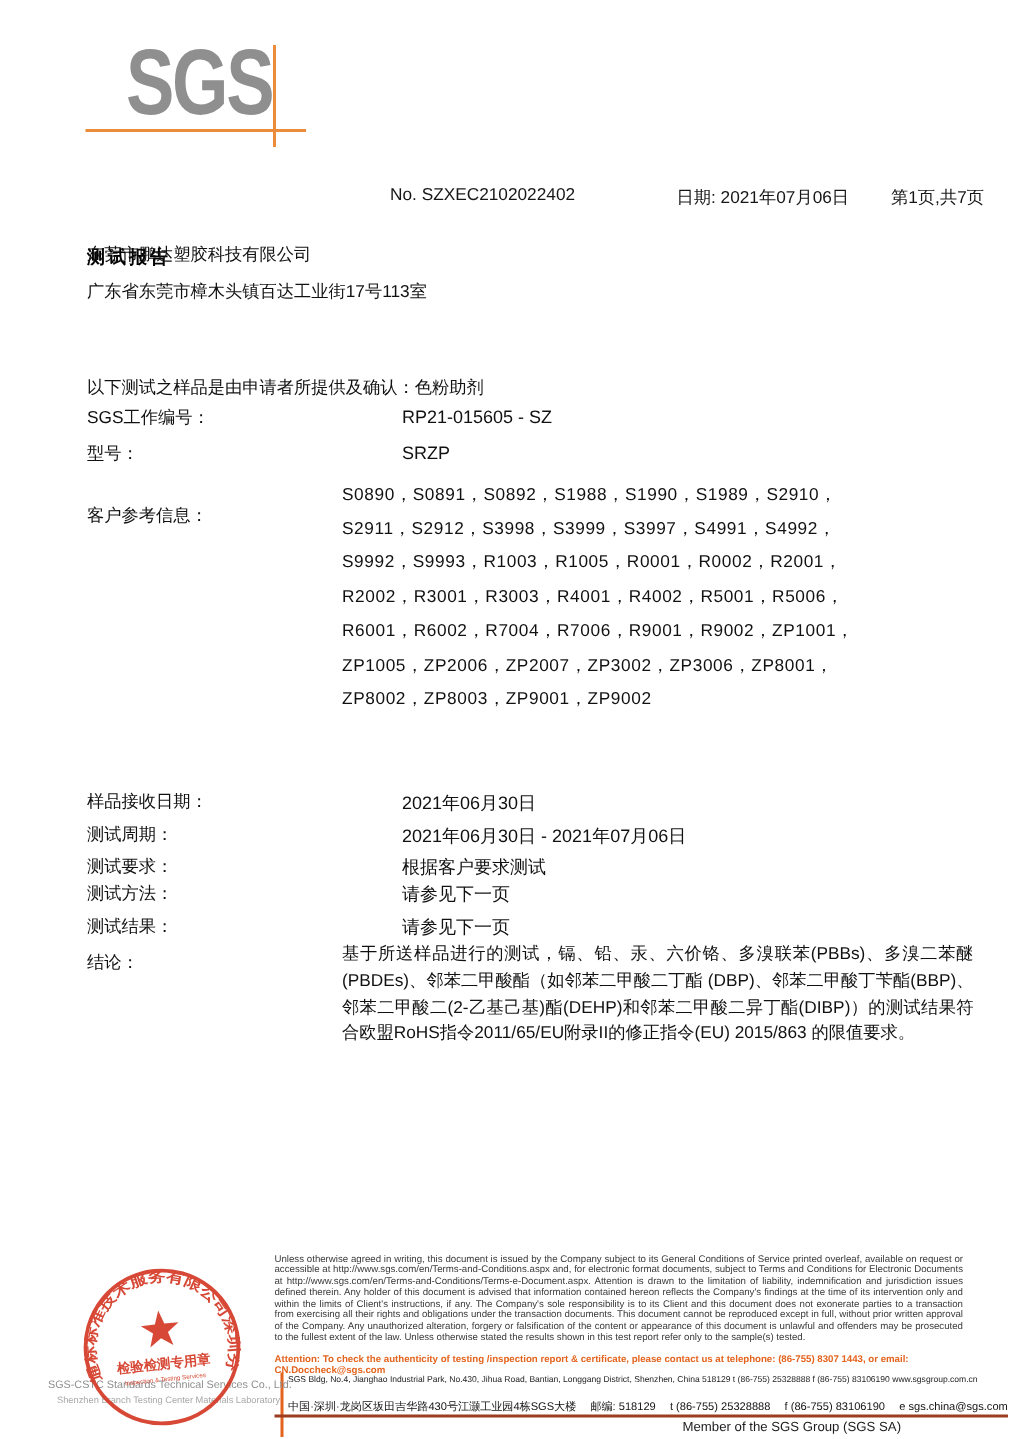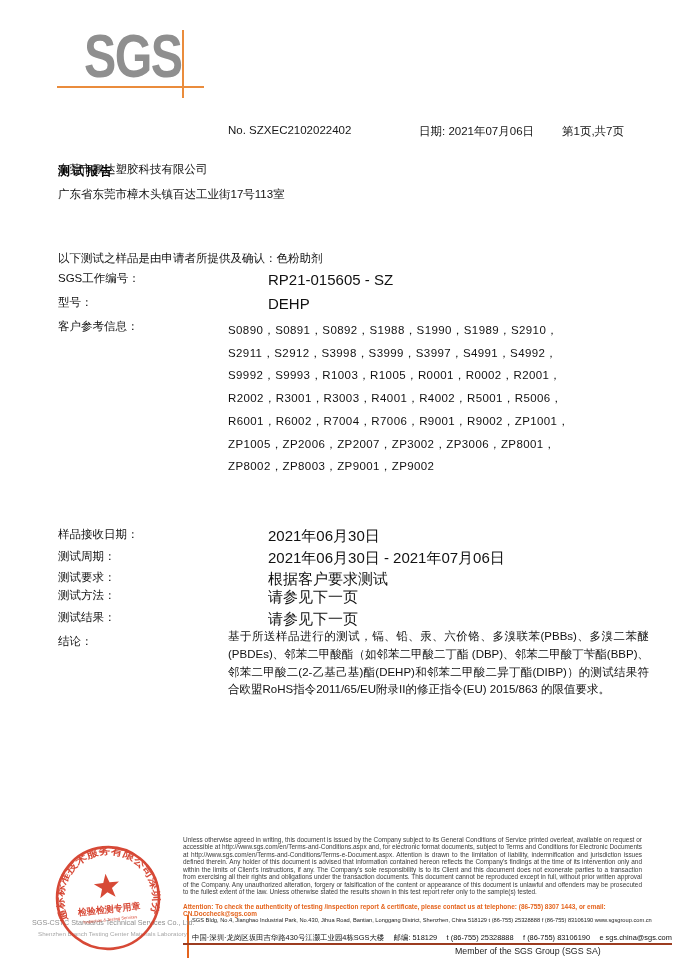--- a/index.html
+++ b/index.html
@@ -11,33 +11,33 @@
 
   
   .sgs-logo{
     left:84px;top:26px;font-size:62px;font-weight:bold;color:#8f8f8f;
     letter-spacing:-2px;line-height:60px;transform:scaleX(.78);transform-origin:left top;
   }
   .logo-hline{left:57px;top:86px;width:147px;height:2px;background:#ea8c3c;}
   .logo-vline{left:182px;top:30px;width:2px;height:68px;background:#ea8c3c;}
 
   .report-title{left:58px;top:119px;font-size:12px;font-weight:bold;color:#000;letter-spacing:2px;margin-top:44px;}
-  .hdr-meta{font-size:11.5px;color:#161616;}
+  .hdr-meta{font-size:11.5px;color:#161616;margin-left:32px;}
   .hdr-no{left:228px;top:124px;}
   .hdr-date{left:419px;top:124px;}
   .hdr-pages{left:562px;top:124px;}
 
   .company{left:58px;top:162px;font-size:11.5px;color:#111;}
   .company-addr{left:58px;top:187px;font-size:11.5px;color:#111;}
 
   .intro{left:58px;top:251px;font-size:11.5px;color:#111;}
 
   
   .flabel{left:58px;font-size:11.5px;color:#111;}
-  .fvalue{left:228px;font-size:15px;color:#111;padding-left:40px;}
+  .fvalue{left:228px;font-size:12px;color:#111;padding-left:40px;}
   .ref-lines{left:228px;top:319px;font-size:11.5px;line-height:22.7px;color:#111;letter-spacing:.4px;}
   .conclusion{
     left:228px;top:628px;width:421px;font-size:11.5px;line-height:17.8px;
     color:#111;text-align:justify;
   }
 
   
   .disclaimer{
     left:183px;top:836px;width:459px;font-size:6.45px;line-height:7.45px;
     color:#3a3a3a;text-align:justify;
@@ -72,23 +72,23 @@
 
 <div class="abs company">东莞市鹏达塑胶科技有限公司</div>
 <div class="abs company-addr">广东省东莞市樟木头镇百达工业街17号113室</div>
 
 <div class="abs intro">以下测试之样品是由申请者所提供及确认：色粉助剂</div>
 
 <div class="abs flabel" style="top:271px">SGS工作编号：</div>
 <div class="abs fvalue" style="top:271px">RP21-015605 - SZ</div>
 
 <div class="abs flabel" style="top:295px">型号：</div>
-<div class="abs fvalue" style="top:295px">DEHP</div>
+<div class="abs fvalue" style="top:295px">SRZP</div>
 
-<div class="abs flabel" style="top:319px">客户参考信息：</div>
+<div class="abs flabel" style="top:336px">客户参考信息：</div>
 <div class="abs ref-lines">
   <div>S0890，S0891，S0892，S1988，S1990，S1989，S2910，</div>
   <div>S2911，S2912，S3998，S3999，S3997，S4991，S4992，</div>
   <div>S9992，S9993，R1003，R1005，R0001，R0002，R2001，</div>
   <div>R2002，R3001，R3003，R4001，R4002，R5001，R5006，</div>
   <div>R6001，R6002，R7004，R7006，R9001，R9002，ZP1001，</div>
   <div>ZP1005，ZP2006，ZP2007，ZP3002，ZP3006，ZP8001，</div>
   <div>ZP8002，ZP8003，ZP9001，ZP9002</div>
 </div>
 

